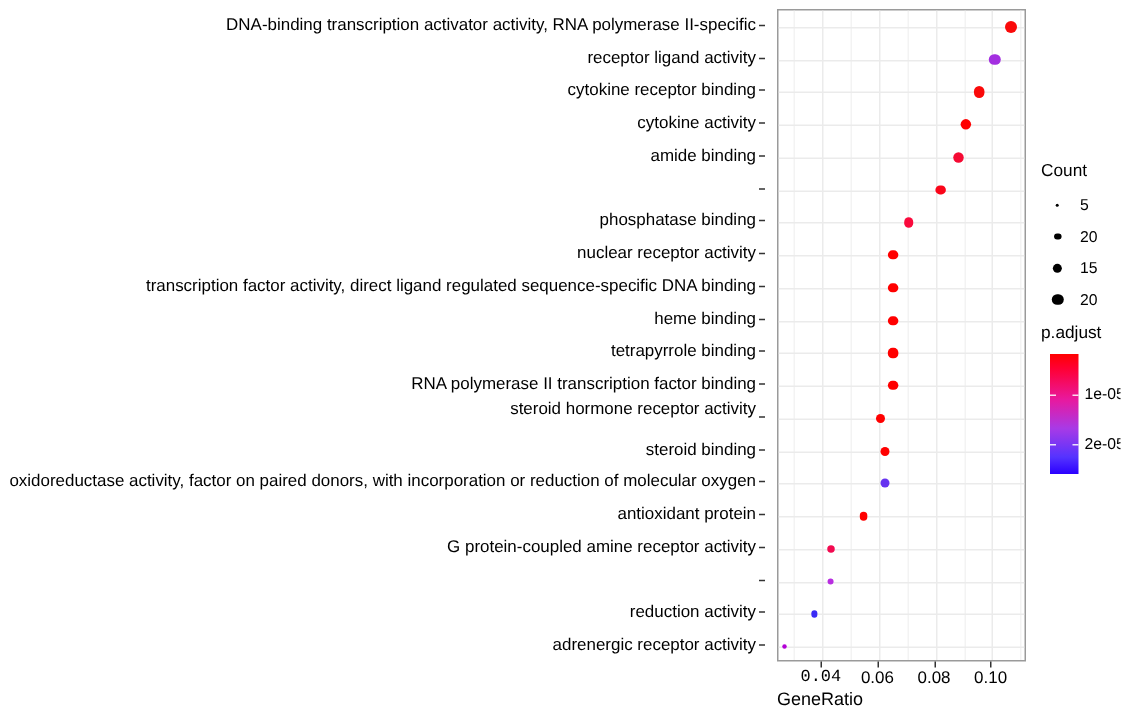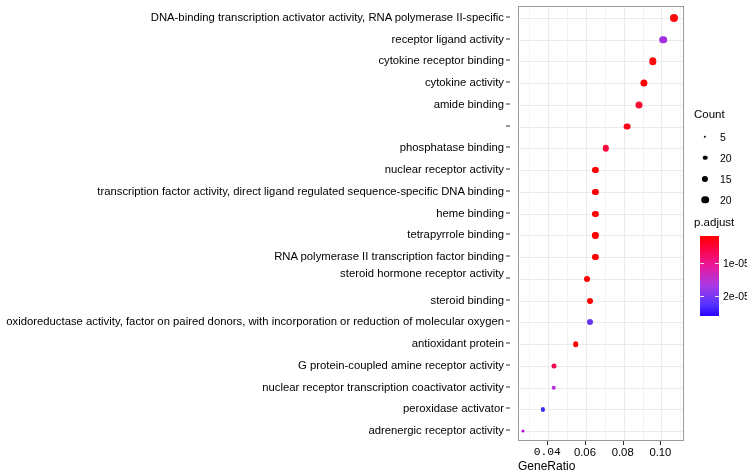--- a/index.html
+++ b/index.html
@@ -205,23 +205,22 @@
       <div class="ylabel" style="top: 273px;">steroid hormone receptor activity</div>
       <div class="ytick" style="top: 277.875px;"></div>
       <div class="ylabel" style="top: 299.625px;">steroid binding</div>
       <div class="ytick" style="top: 299.625px;"></div>
       <div class="ylabel" style="top: 321.375px;">oxidoreductase activity, factor on paired donors, with incorporation or reduction of molecular oxygen</div>
       <div class="ytick" style="top: 321.375px;"></div>
       <div class="ylabel" style="top: 343.125px;">antioxidant protein</div>
       <div class="ytick" style="top: 343.125px;"></div>
       <div class="ylabel" style="top: 364.875px;">G protein-coupled amine receptor activity</div>
       <div class="ytick" style="top: 364.875px;"></div>
-      <div class="ylabel" style="top: 386.625px;">nuclear receptor transcription coactivator activity</div>
       <div class="ytick" style="top: 386.625px;"></div>
-      <div class="ylabel" style="top: 408.375px;">peroxidase activator</div>
+      <div class="ylabel" style="top: 408.375px;">reduction activity</div>
       <div class="ytick" style="top: 408.375px;"></div>
       <div class="ylabel" style="top: 430.125px;">adrenergic receptor activity</div>
       <div class="ytick" style="top: 430.125px;"></div>
     </div>
 
   <div id="panel">
     <div id="gridlines">
         <div class="grid-v" style="left: 29.2386px;"></div>
         <div class="grid-v" style="left: 66.9659px;"></div>
         <div class="grid-v" style="left: 104.693px;"></div>

